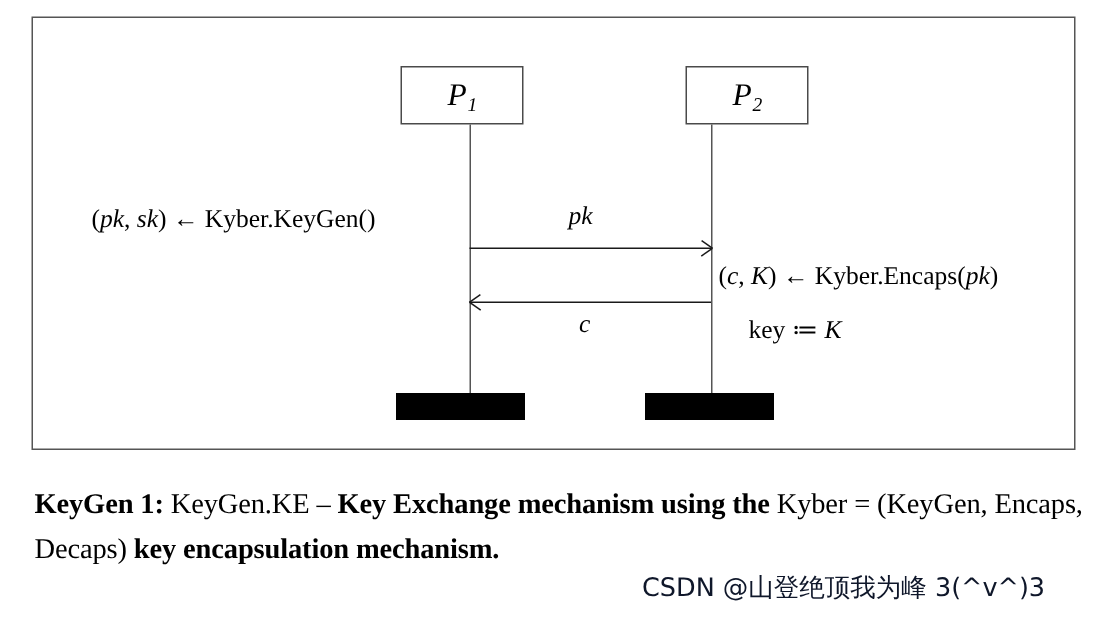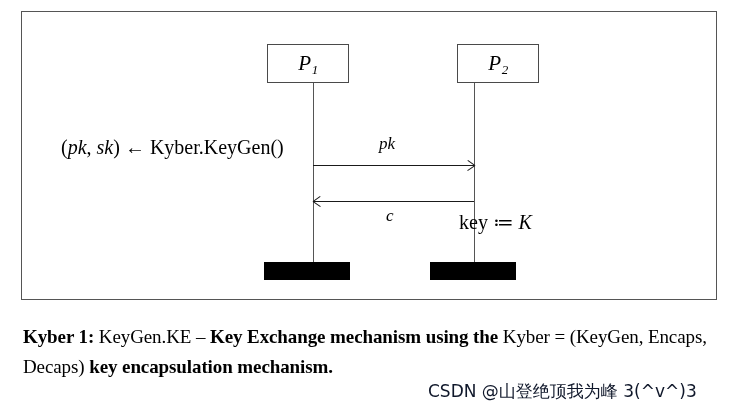--- a/index.html
+++ b/index.html
@@ -60,28 +60,28 @@
   
   .msg-label{
     position:absolute;font-style:italic;font-size:17px;white-space:nowrap;
     font-family:"Liberation Serif","DejaVu Serif",serif;
   }
   #msg-pk{left:357px;top:122px;}
   #msg-c{left:364px;top:194px;}
 
   
   .note{
-    position:absolute;font-size:20px;white-space:nowrap;
+    position:absolute;font-size:17px;white-space:nowrap;
     font-family:"Liberation Serif","DejaVu Serif",serif;
   }
   .note .it{font-style:italic;}
   #note-keygen{left:39px;top:124px;}
   #note-encaps{left:457px;top:162px;}
   #note-decaps{left:35px;top:186px;}
-  #note-key-k{left:437px;top:198px;}
+  #note-key-k{left:477px;top:198px;}
 
   
   .caption{
     position:absolute;left:23px;top:322px;width:700px;
     font-size:19px;line-height:30px;letter-spacing:-0.1px;
   }
   .caption .b{font-weight:bold;}
   .caption .r{font-weight:normal;}
 
   
@@ -109,25 +109,26 @@
   <div class="arrow-line" id="arrow-pk-line"></div>
   <div class="arrow-head" id="arrow-pk-head"></div>
   <div class="msg-label" id="msg-pk">pk</div>
 
   <div class="arrow-line" id="arrow-c-line"></div>
   <div class="arrow-head" id="arrow-c-head"></div>
   <div class="msg-label" id="msg-c">c</div>
 
   <div class="note" id="note-keygen"><span>(</span><span class="it">pk</span><span>, </span><span class="it">sk</span><span>) ← Kyber.KeyGen()</span></div>
 
+  <div class="note" id="note-encaps"><span>(</span><span class="it">c</span><span>, </span><span class="it">K</span><span>) ← Kyber.Encaps(</span><span class="it">pk</span><span>)</span></div>
 
 
   <div class="note" id="note-key-k"><span>key ≔ </span><span class="it">K</span></div>
 
   <div class="end-bar" id="end-bar-1"></div>
   <div class="end-bar" id="end-bar-2"></div>
 </div>
 
 <div class="caption">
-  <span class="b">Kyber 1:</span><span class="r"> KeyGen.KE – </span><span class="b">Key Exchange mechanism using the</span><span class="r"> Kyber = (KeyGen, Encaps, Decaps) </span><span class="b">key encapsulation mechanism.</span>
+  <span class="b">KeyGen 1:</span><span class="r"> KeyGen.KE – </span><span class="b">Key Exchange mechanism using the</span><span class="r"> Kyber = (KeyGen, Encaps, Decaps) </span><span class="b">key encapsulation mechanism.</span>
 </div>
 
 <div class="watermark">CSDN @山登绝顶我为峰 3(^v^)3</div>
 
 </body></html>

